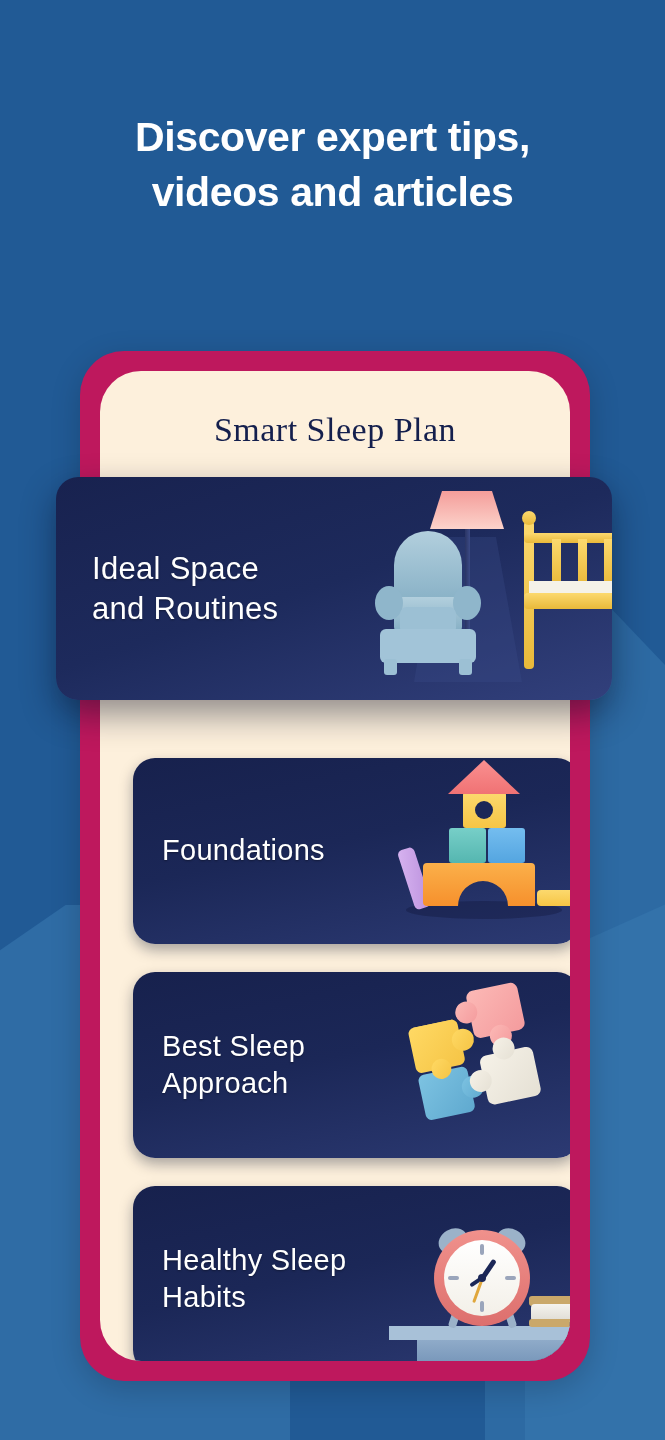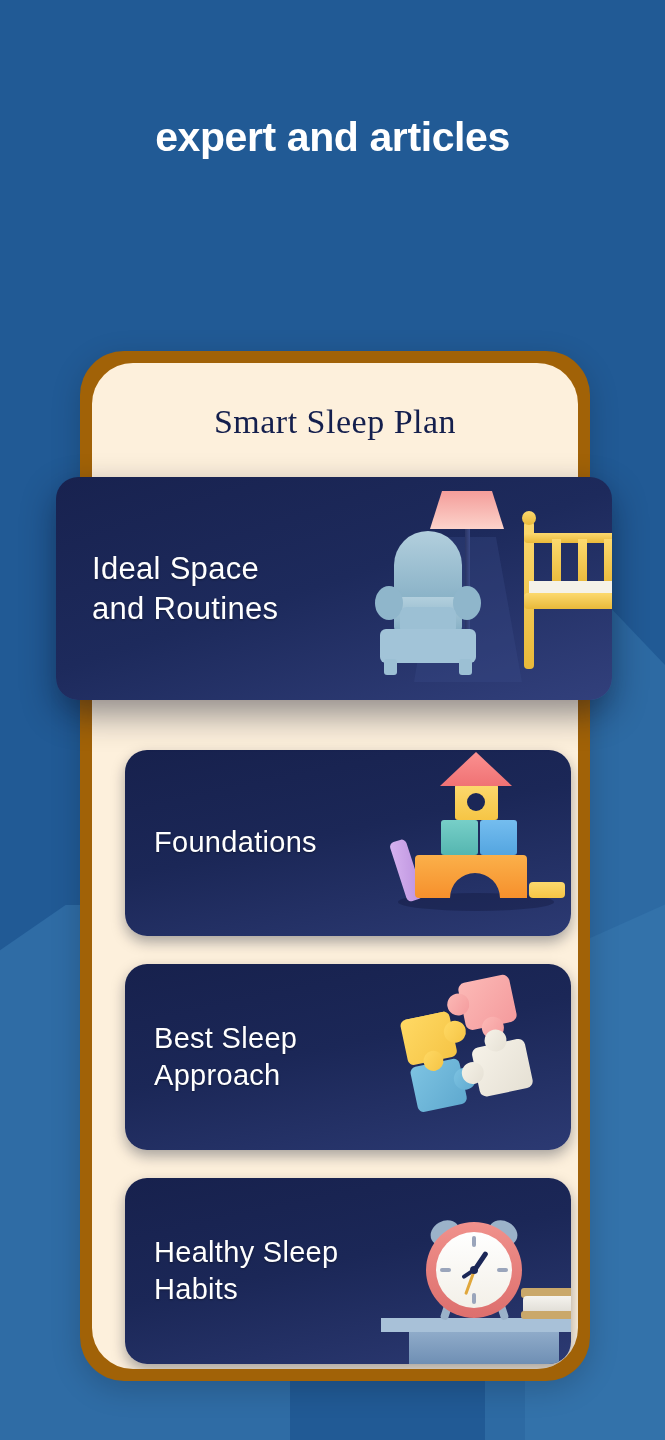--- a/index.html
+++ b/index.html
@@ -35,22 +35,22 @@
     text-align:center; color:#ffffff;
     font-size:41px; font-weight:bold; line-height:1.35;
     letter-spacing:-0.4px;
   }
 
   
   #phone{
     position:absolute; left:80px; top:351px;
     width:510px; height:1030px;
     border-radius:44px;
-    background:#a16207;
-    padding:12px;
+    background:#be185d;
+    padding:20px;
     box-shadow:0 8px 30px rgba(0,0,0,0.18);
   }
   #phone-screen{
     width:100%; height:100%;
     border-radius:41px;
     background:#fdf0dc;
     overflow:hidden; position:relative;
   }
   #phone-title{
     position:absolute; left:0; top:40px; width:100%;
@@ -106,21 +106,22 @@
 </head>
 <body>
 
 <div id="stage">
 
   <div class="bg-diag" id="bg-diag-left"></div>
   <div class="bg-diag" id="bg-diag-right"></div>
   <div class="bg-diag" id="bg-diag-right2"></div>
 
   <div id="headline">
-    <div>expert and articles</div>
+    <div>Discover expert tips,</div>
+    <div>videos and articles</div>
   </div>
 
   <div id="phone">
     <div id="phone-screen">
 
       <div id="phone-title">Smart Sleep Plan</div>
 
       <div id="card-list">
 
         <div class="topic-card">

